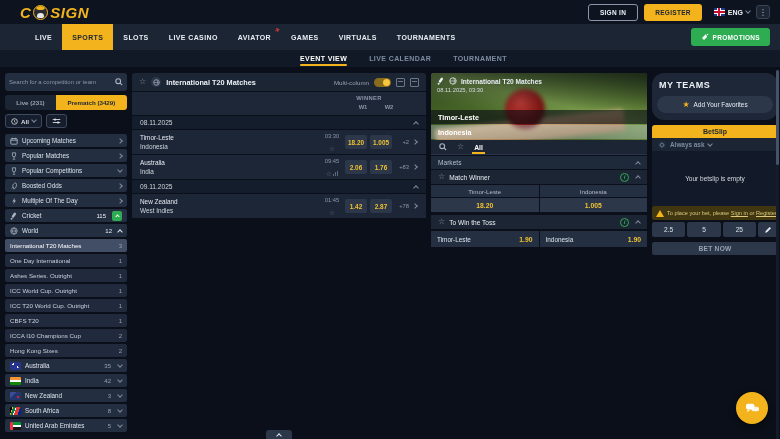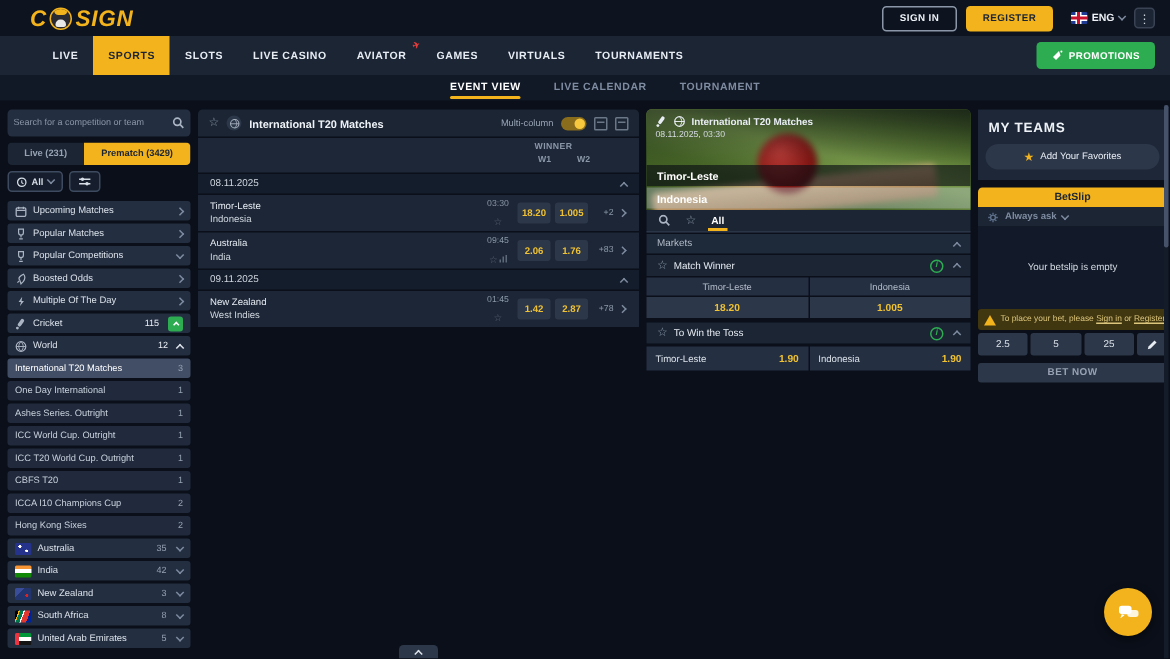--- a/index.html
+++ b/index.html
@@ -135,21 +135,21 @@
   .cells2 .c{flex:1;display:flex;align-items:center;justify-content:center;}
   .colhdr .c{height:12px;background:#242f42;color:#b4bdca;font-size:6.2px;}
   .oddsrow .c{height:14px;background:#2c3749;color:#f0c231;font-size:6.8px;font-weight:bold;}
   .selrow{margin-top:2px;}
   .selrow .c{height:16px;background:#242f42;justify-content:space-between;padding:0 6px;}
   .selrow .nm{color:#dbe2ea;font-size:6.4px;}
   .selrow .od{color:#f0c231;font-size:6.8px;font-weight:bold;}
 
   
   .bs{width:126px;flex:none;}
-  .bs-panel{background:#1d2737;border-radius:0;padding:6px 5px 7px;}
+  .bs-panel{background:#1d2737;border-radius:12px;padding:6px 5px 7px;}
   .bs-myteams{color:#eef2f7;font-size:9px;font-weight:bold;letter-spacing:.5px;margin:1px 0 6px 2px;}
   .btn-fav{width:100%;height:17px;background:#2c3749;border:none;border-radius:9px;display:flex;align-items:center;justify-content:center;gap:4px;color:#e8edf4;font-size:6.4px;}
   .btn-fav .st{color:#f2b31c;font-size:8px;}
   .bs-bar{margin-top:5px;height:13px;background:#f2b31c;border-radius:3px 3px 0 0;display:flex;align-items:center;justify-content:center;color:#1b2534;font-size:7px;font-weight:bold;}
   .bs-ask{height:13px;background:#1b2534;display:flex;align-items:center;gap:4px;padding:0 6px;}
   .bs-ask span{color:#7e8ba0;font-size:6.4px;font-weight:bold;flex:0 0 auto;}
   .bs-body{height:55px;background:#121a29;display:flex;align-items:center;justify-content:center;}
   .bs-body span{color:#d5dbe3;font-size:6.5px;}
   .bs-warn{height:14px;background:#40360f;display:flex;align-items:center;gap:3px;padding:0 4px;overflow:hidden;border-radius:2px;}
   .bs-warn .wt{color:#dcc67e;font-size:5.6px;white-space:nowrap;}

